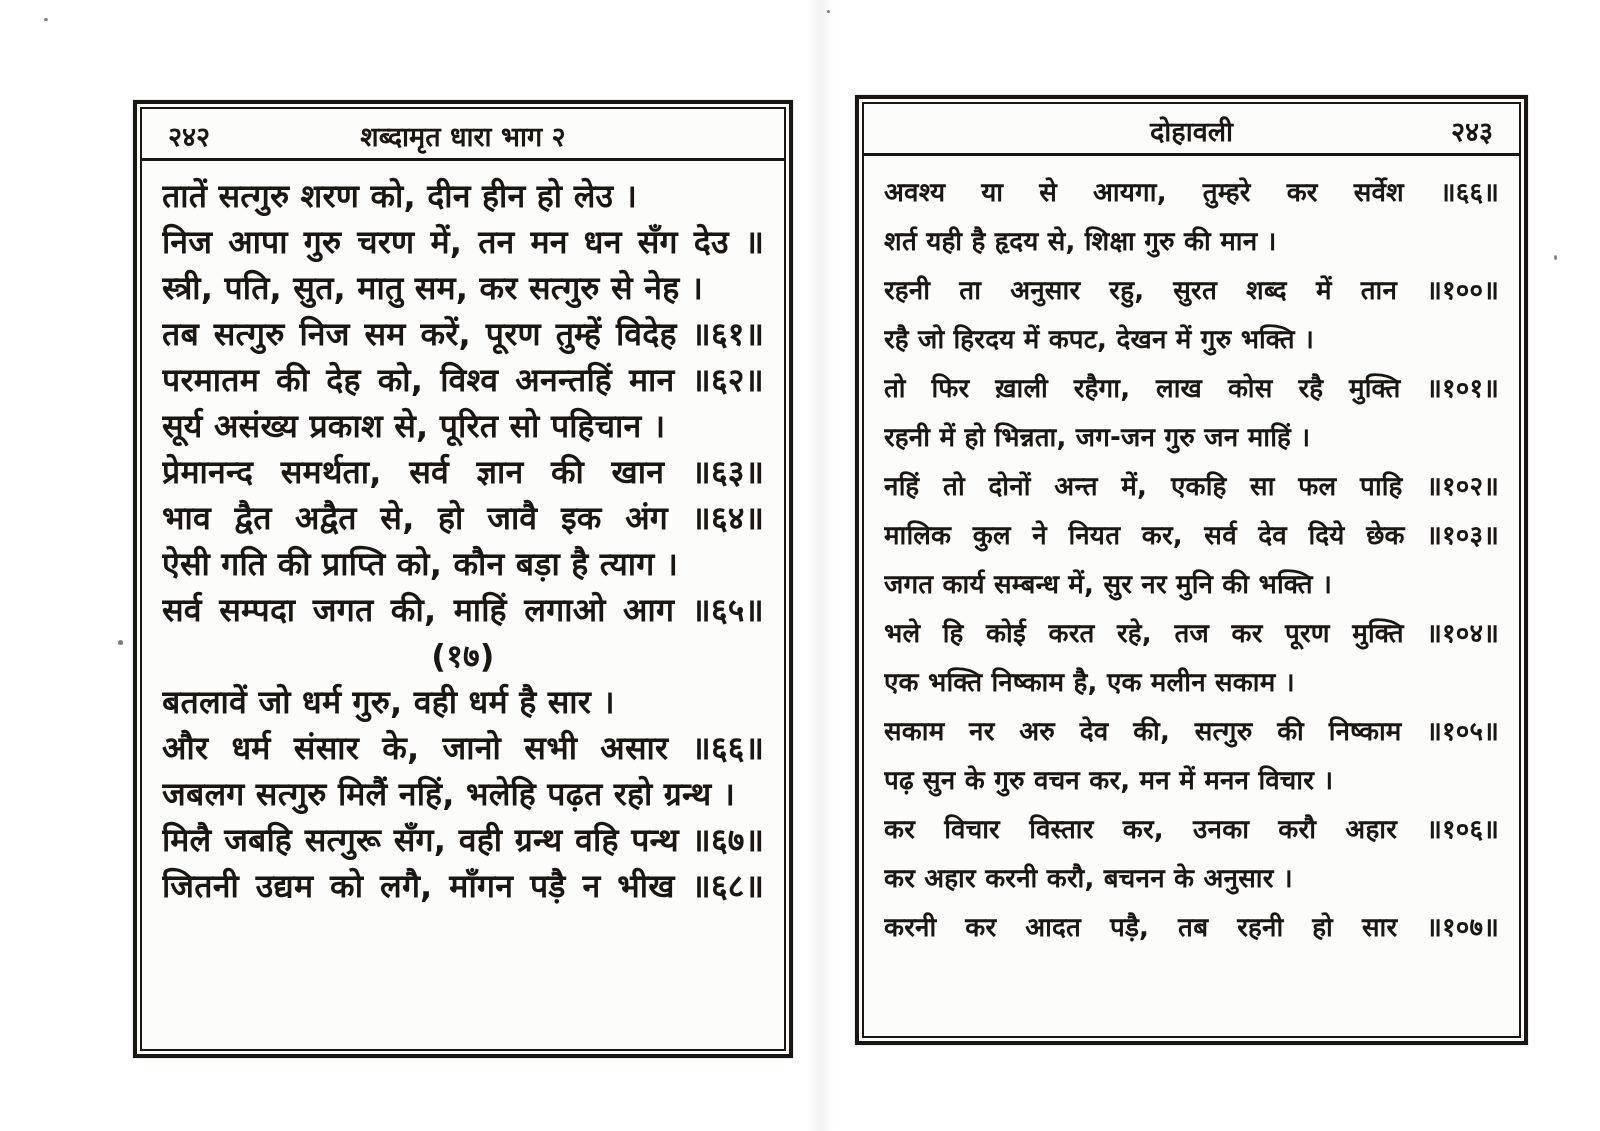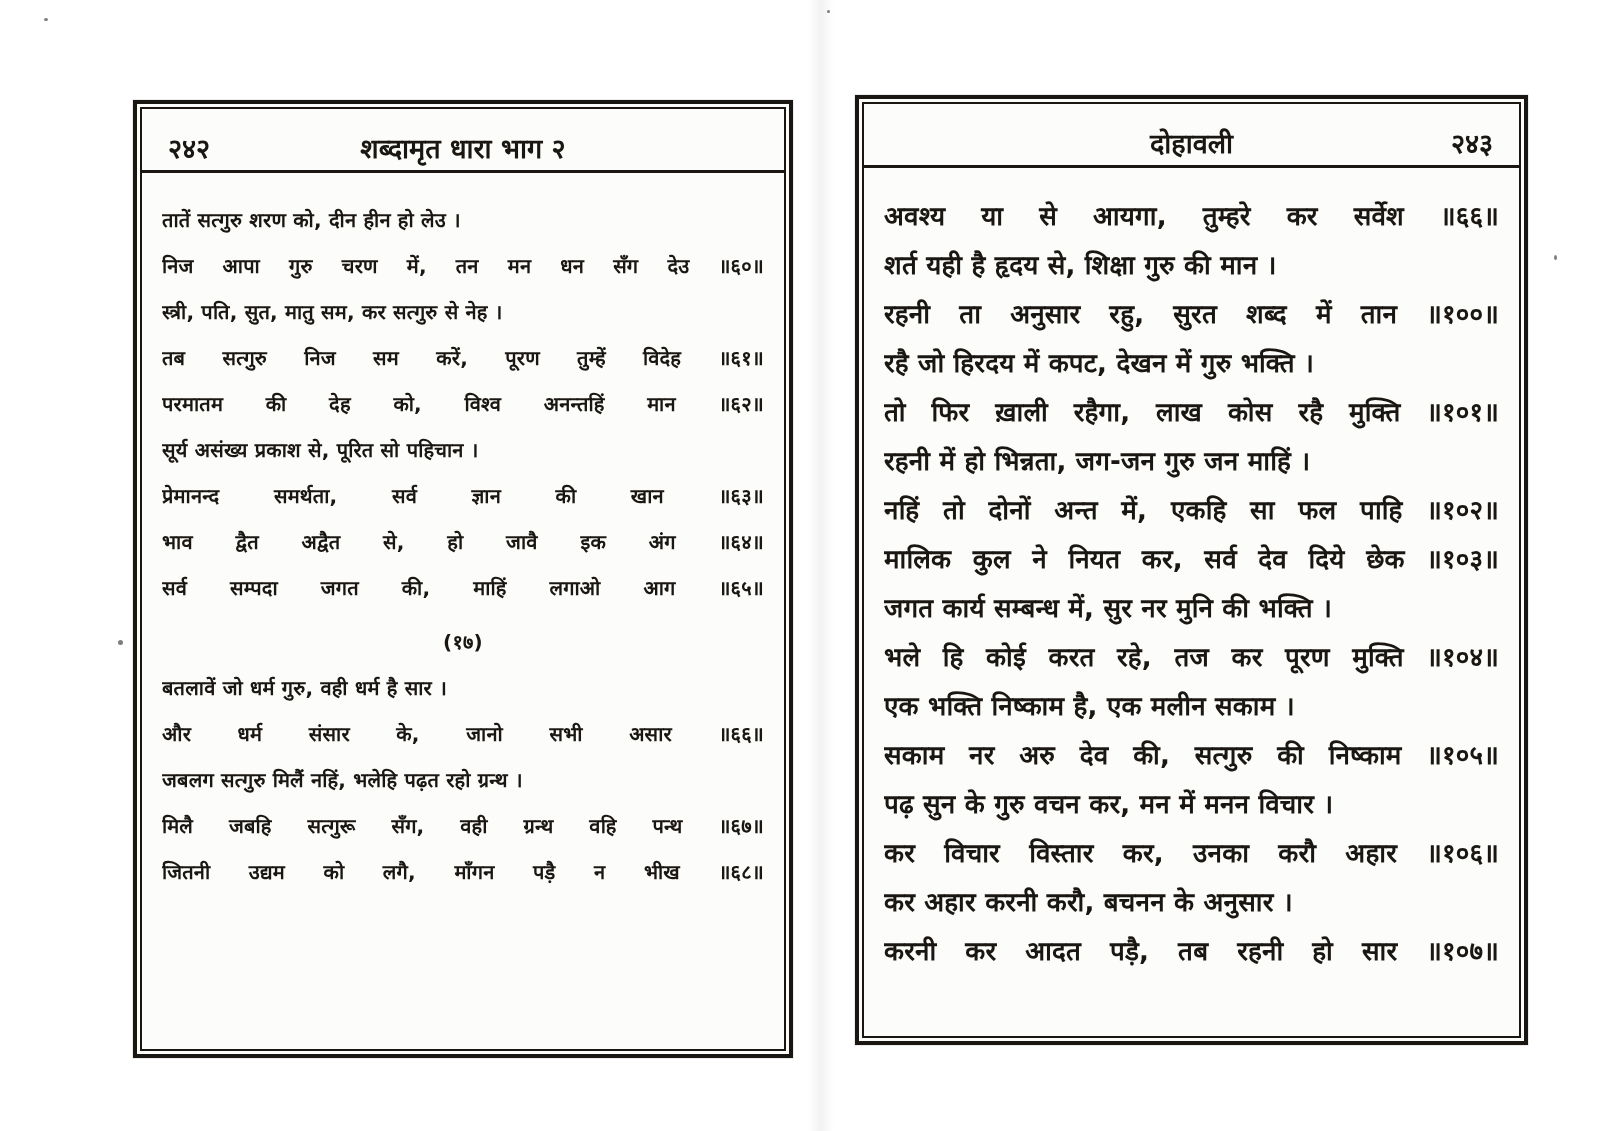--- a/index.html
+++ b/index.html
@@ -59,21 +59,21 @@
     border: 2px solid var(--ink);
     padding: 0 20px;
     overflow: hidden;
   }
 
   .page-header {
     position: relative;
     height: 48px;
     line-height: 48px;
     border-bottom: 3px solid var(--ink);
-    margin: 16px -20px;
+    margin: 4px -20px;
     padding: 0 26px;
     font-weight: bold;
     font-size: 27px;
     text-align: center;
     white-space: nowrap;
   }
   .page-num {
     position: absolute;
     top: 0;
     font-size: 27px;
@@ -84,32 +84,31 @@
 
   .verses {
     padding-top: 8px;
   }
   .verse {
     font-weight: bold;
     white-space: nowrap;
     overflow: hidden;
     letter-spacing: 0.2px;
   }
-  .page.left  .verse { font-size: 20px; line-height: 46px; height: 46px; }
+  .page.left  .verse { font-size: 32px; line-height: 46px; height: 46px; }
   .page.right .verse { font-size: 26px; line-height: 49px; height: 49px; }
 
   .verse.justify {
     white-space: normal;
     text-align: justify;
     text-align-last: justify;
   }
   .verse.heading {
     text-align: right;
     text-align-last: center;
-    margin-top: 8px;
   }
 </style>
 </head>
 <body>
 
 <div class="canvas">
 
   <div class="gutter-shade" style="left:808px;"></div>
   <div class="fold-line" style="left:1193px;"></div>
   <div class="speck" style="left:607px; top:101px; width:5px; height:4px;"></div>
@@ -127,20 +126,21 @@
       <div class="verses">
 
       <div class="verse">तातें सत्गुरु शरण को, दीन हीन हो लेउ ।</div>
           <div class="verse justify">निज आपा गुरु चरण में, तन मन धन सँग देउ ॥६०॥</div>
           <div class="verse">स्त्री, पति, सुत, मातु सम, कर सत्गुरु से नेह ।</div>
           <div class="verse justify">तब सत्गुरु निज सम करें, पूरण तुम्हें विदेह ॥६१॥</div>
           <div class="verse justify">परमातम की देह को, विश्व अनन्तहिं मान ॥६२॥</div>
           <div class="verse">सूर्य असंख्य प्रकाश से, पूरित सो पहिचान ।</div>
           <div class="verse justify">प्रेमानन्द समर्थता, सर्व ज्ञान की खान ॥६३॥</div>
           <div class="verse justify">भाव द्वैत अद्वैत से, हो जावै इक अंग ॥६४॥</div>
+          <div class="verse">ऐसी गति की प्राप्ति को, कौन बड़ा है त्याग ।</div>
           <div class="verse justify">सर्व सम्पदा जगत की, माहिं लगाओ आग ॥६५॥</div>
           <div class="verse heading">(१७)</div>
           <div class="verse">बतलावें जो धर्म गुरु, वही धर्म है सार ।</div>
           <div class="verse justify">और धर्म संसार के, जानो सभी असार ॥६६॥</div>
           <div class="verse">जबलग सत्गुरु मिलैं नहिं, भलेहि पढ़त रहो ग्रन्थ ।</div>
           <div class="verse justify">मिलै जबहि सत्गुरू सँग, वही ग्रन्थ वहि पन्थ ॥६७॥</div>
           <div class="verse justify">जितनी उद्यम को लगै, माँगन पड़ै न भीख ॥६८॥</div>
         </div>
     </div>
   </section>

